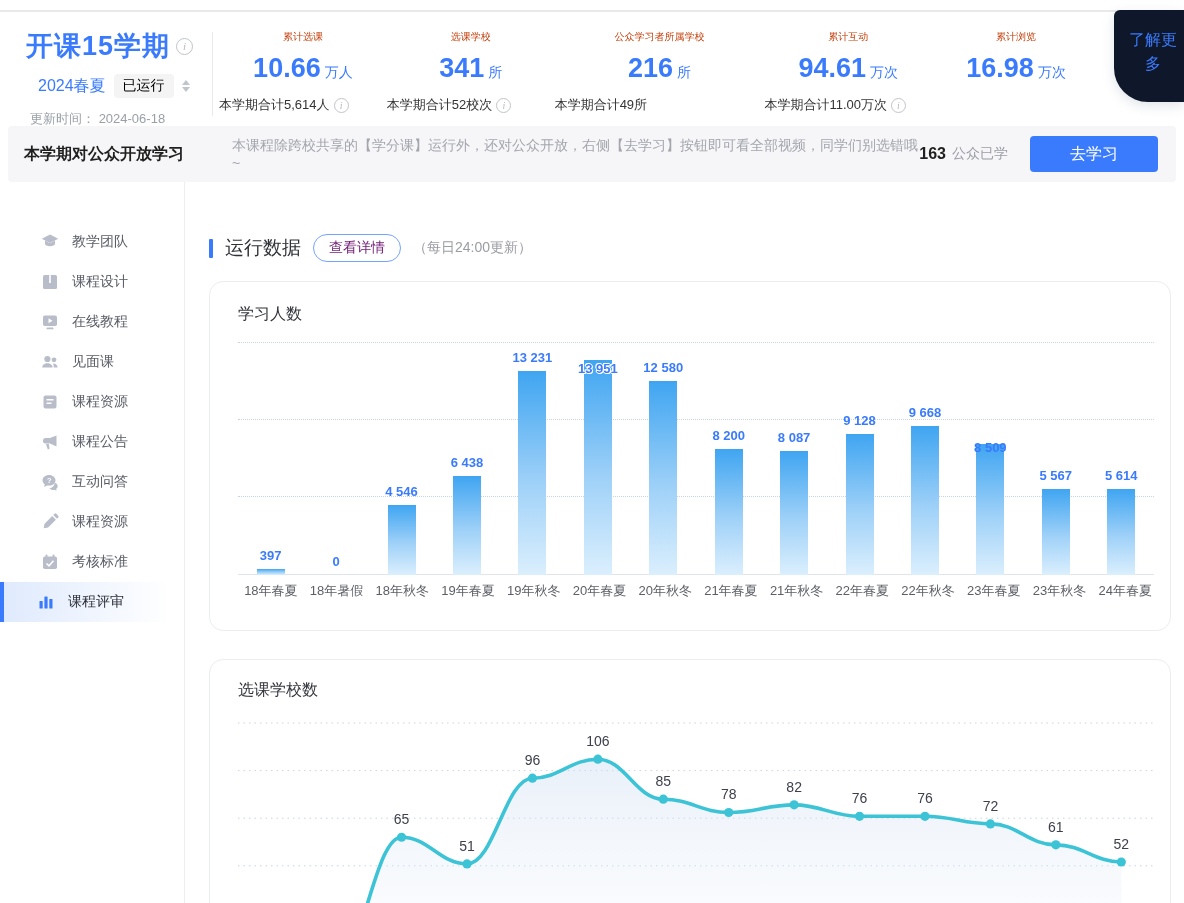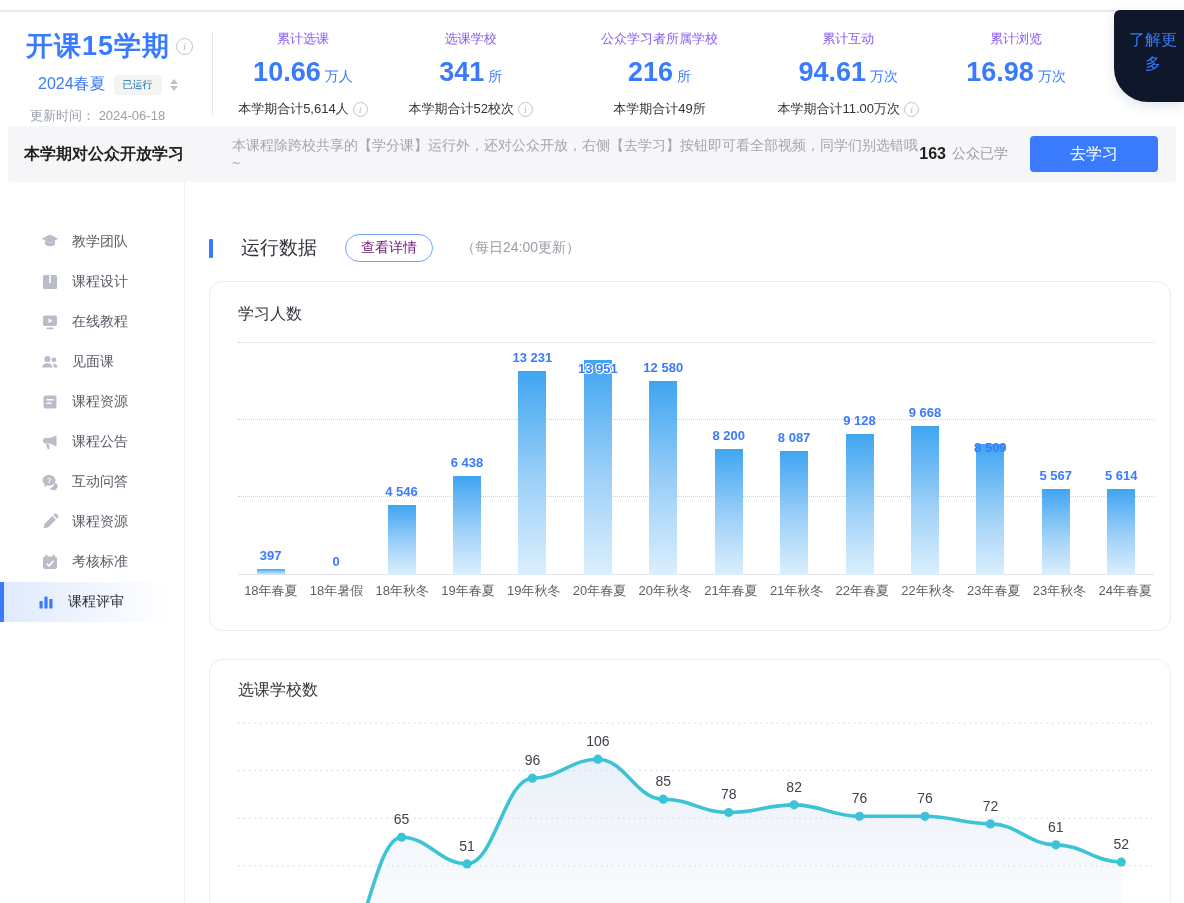--- a/index.html
+++ b/index.html
@@ -7,35 +7,35 @@
     font-family:"Liberation Sans","DejaVu Sans",sans-serif; color:#333; }
   .top-line { height:12px; border-bottom:2px solid #e9e9eb; }
 
   
   .header { position:relative; display:flex; padding:16px 0 0 26px; height:104px; }
   .title-block { width:172px; flex:none; }
   .course-title-row { display:flex; align-items:center; gap:6px; }
   .course-title { font-size:27px; font-weight:bold; color:#3a7bfd; letter-spacing:1px; }
   .semester-row { display:flex; align-items:center; gap:8px; margin:10px 0 0 12px; }
   .semester { color:#3a7bfd; font-size:16px; }
-  .badge-running { background:#f4f4f5; color:#0369a1; font-size:10px; padding:3px 9px; border-radius:4px; }
+  .badge-running { background:#f4f4f5; color:#000000; font-size:14px; padding:3px 9px; border-radius:4px; }
   .caret { display:inline-flex; flex-direction:column; gap:2px; cursor:pointer; }
   .caret i { width:0; height:0; border-left:4px solid transparent; border-right:4px solid transparent; }
   .caret .up { border-bottom:5px solid #c0c4cc; }
   .caret .dn { border-top:5px solid #c0c4cc; }
   .update-row { margin:12px 0 0 4px; color:#9aa0a8; font-size:13px; }
   .hdr-divider { width:1px; background:#e9e9ee; height:84px; margin:4px 0 0 14px; flex:none; }
   .stats { flex:1; display:flex; padding:2px 84px 0 6px; }
   .stat { flex:1; text-align:center; }
   .stat.wide { flex:1.25; }
-  .stat-label { color:#8b5cf6; font-size:13px;text-align:center; }
+  .stat-label { color:#c2410c; font-size:10px;text-align:center; }
   .stat-value-row { margin-top:9px; color:#3a7bfd; }
   .stat-value { font-size:27px; font-weight:bold; }
   .stat-unit { font-size:14px; margin-left:4px; }
-  .stat-sub { margin-top:12px; font-size:13px; color:#333; display:flex; justify-content:center; align-items:center; gap:4px; }
+  .stat-sub { margin-top:12px; font-size:13px; color:#333; display:flex; align-items:center; gap:4px; }
   .info-icon { display:inline-flex; width:15px; height:15px; border:1px solid #c0c4cc; border-radius:50%;
     color:#b8bcc4; font-size:10px; font-style:italic; align-items:center; justify-content:center; font-family:"Liberation Serif",serif; }
   .more-bubble { position:absolute; top:-2px; right:0; width:70px; height:92px; background:#0f172a;
     border-radius:6px 0 0 34px; box-shadow:0 4px 12px rgba(90,110,140,.18); text-align:center;
     color:#3a7bfd; font-size:16px; line-height:1.5; padding:18px 6px 0 14px; cursor:pointer; z-index:5; }
 
   
   .banner { margin:10px 8px 0 8px; height:56px; background:#f6f6f8; border-radius:4px;
     display:flex; align-items:center; padding:0 18px 0 16px; }
   .banner-title { font-size:16px; font-weight:bold; color:#1f1f1f; width:208px; flex:none; }
@@ -50,21 +50,21 @@
   .sidebar { width:185px; flex:none; border-right:1px solid #eceef2; padding-top:40px; }
   .side-item { height:40px; display:flex; align-items:center; gap:13px; padding-left:37px;
     font-size:14px; color:#595c66; cursor:pointer; border-left:4px solid transparent; }
   .side-item svg { width:18px; height:18px; flex:none; }
   .side-item .ic { fill:#b9bdc9; }
   .side-item.active { border-left-color:#3a7bfd; padding-left:33px; color:#2b2f38;
     background:linear-gradient(90deg,#dfeafd 0%, rgba(223,234,253,0) 92%); }
   .side-item.active .ic { fill:#3a7bfd; }
 
   .main { flex:1; padding:52px 24px 0 24px; }
-  .section-header { display:flex; align-items:center; gap:28px; }
+  .section-header { display:flex; align-items:center; gap:12px; }
   .section-bar { width:4px; height:19px; background:#3a7bfd; border-radius:1px; }
   .section-title { font-size:19px; color:#2f3138; }
   .detail-pill { border:1px solid #74a3fe; color:#701a75; background:#fff; font-size:14px;
     border-radius:14px; padding:4px 15px; cursor:pointer; }
   .section-note { color:#9a9da4; font-size:14px; }
 
   .card { border:1px solid #ebedf1; border-radius:14px; background:#fff; }
   .card-1 { margin-top:19px; height:350px; padding:22px 12px 0 28px; }
   .card-2 { margin-top:28px; height:320px; padding:20px 12px 0 28px; }
   .chart-title { font-size:16px; color:#33353c; }

